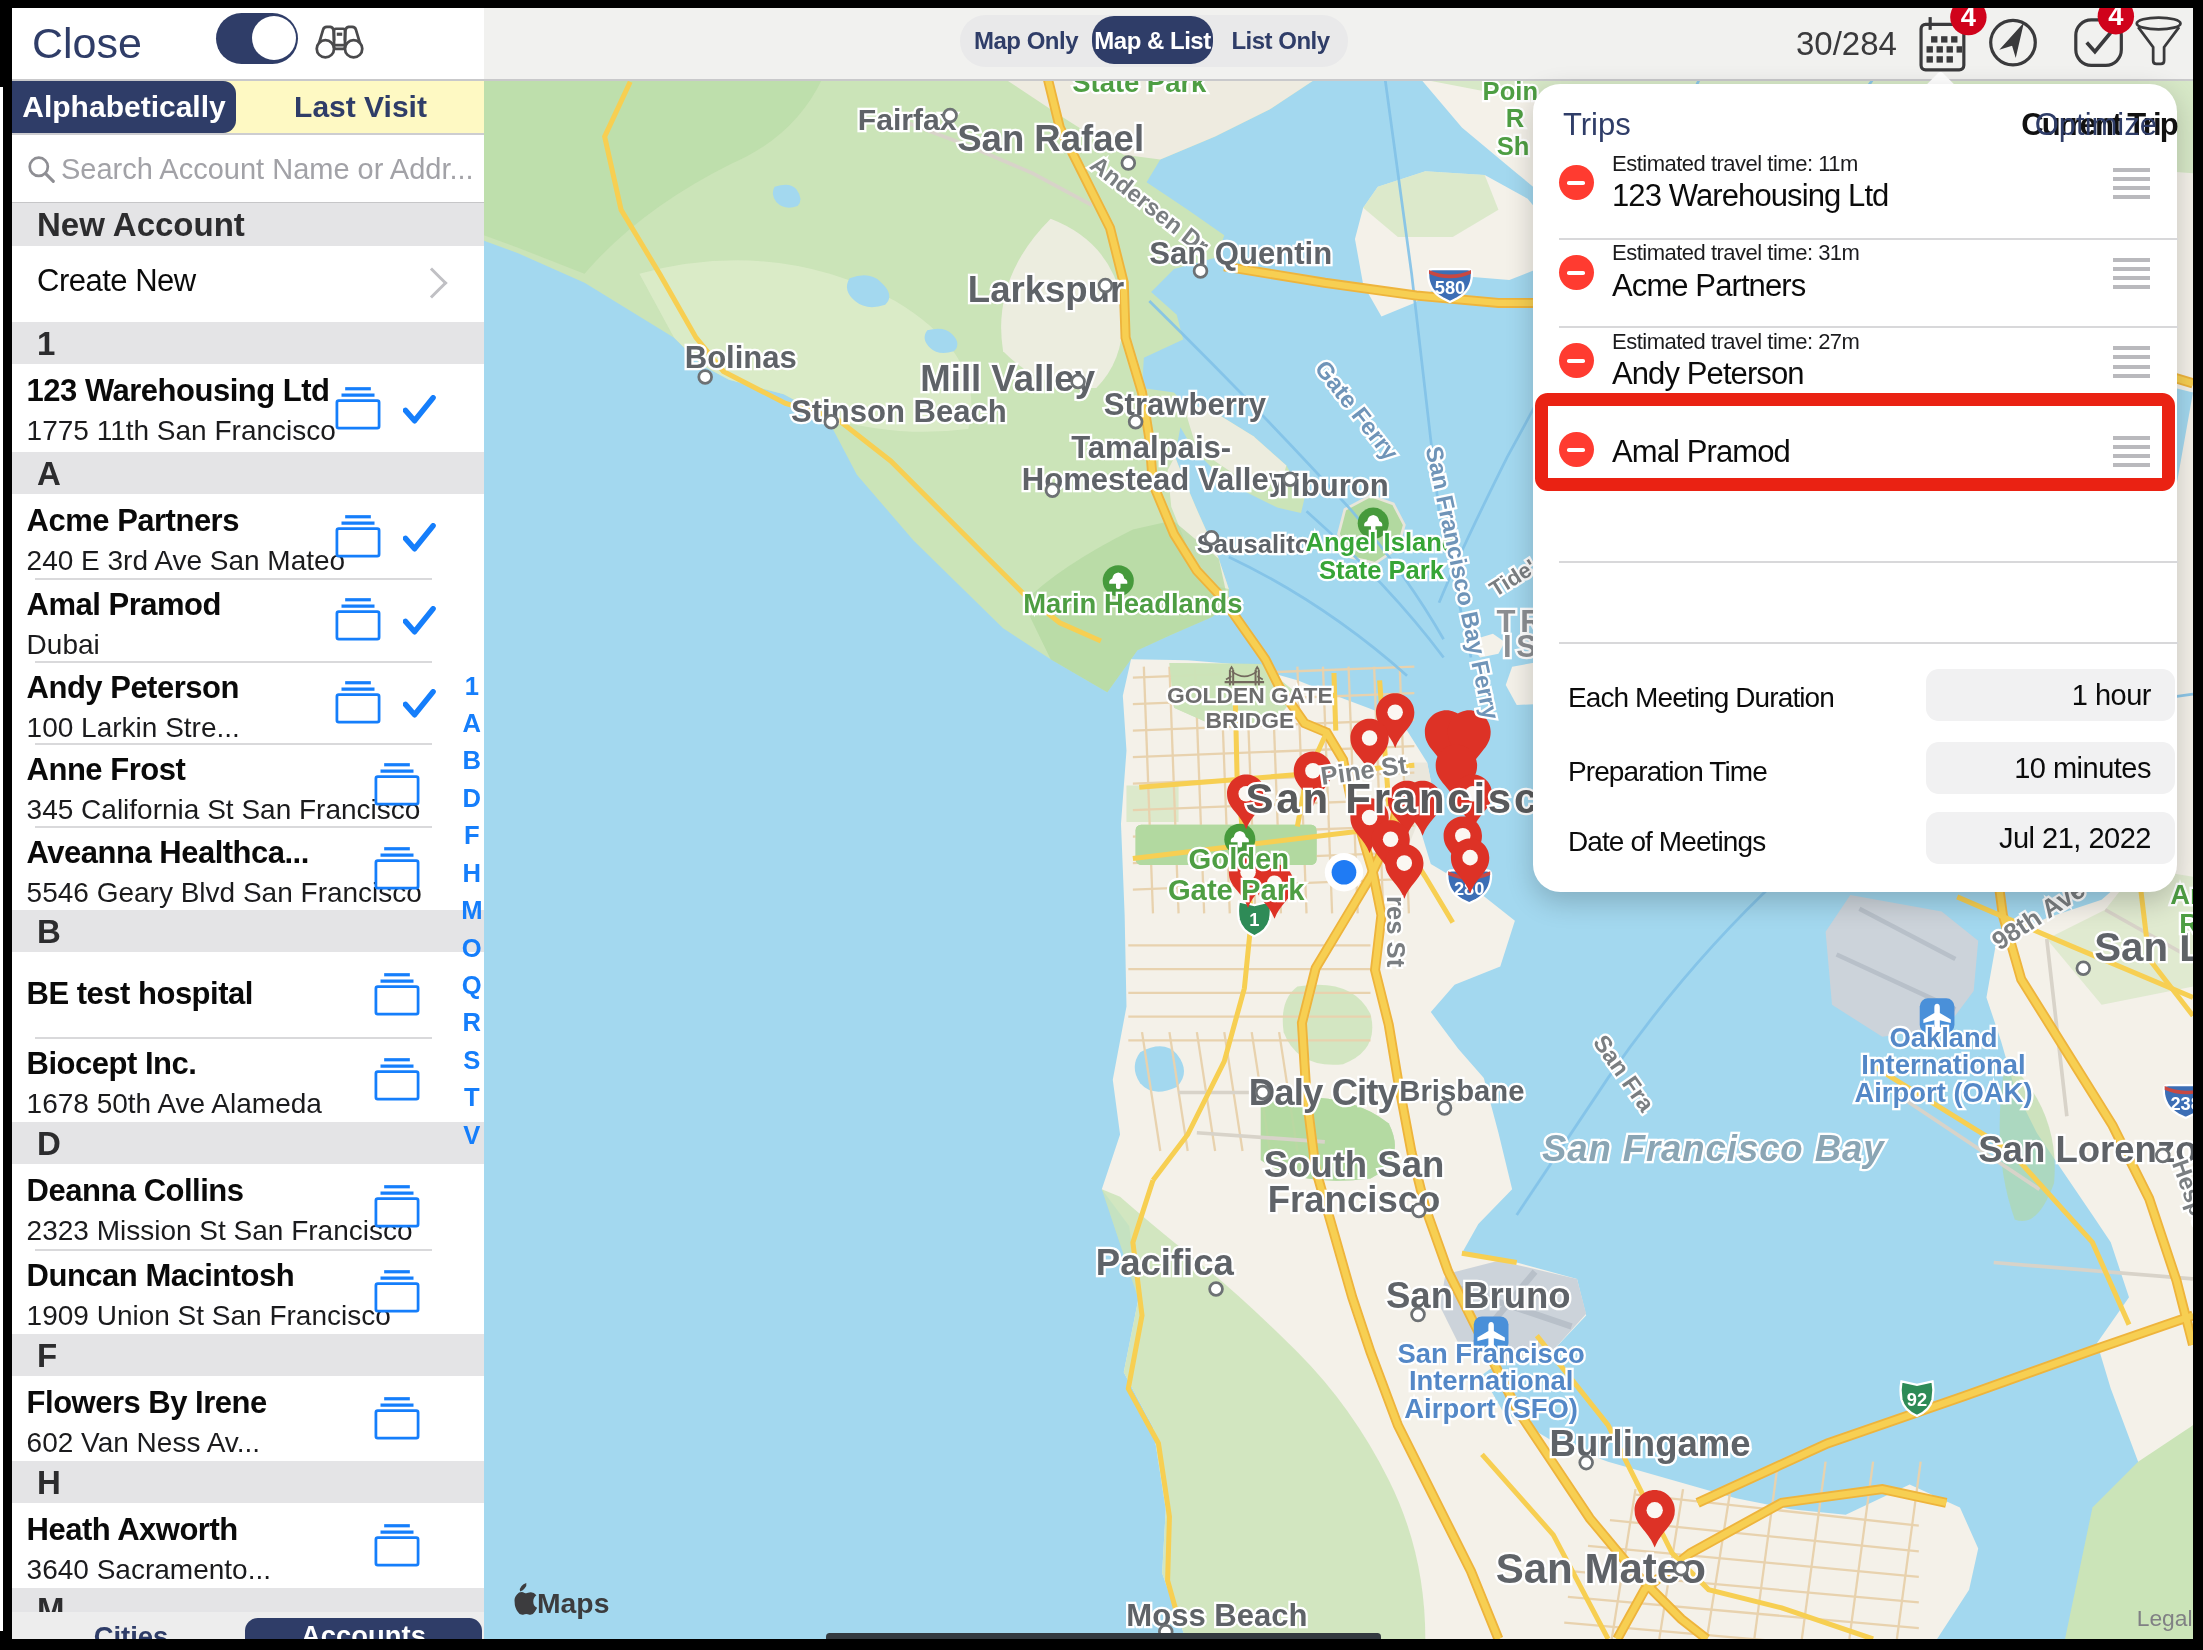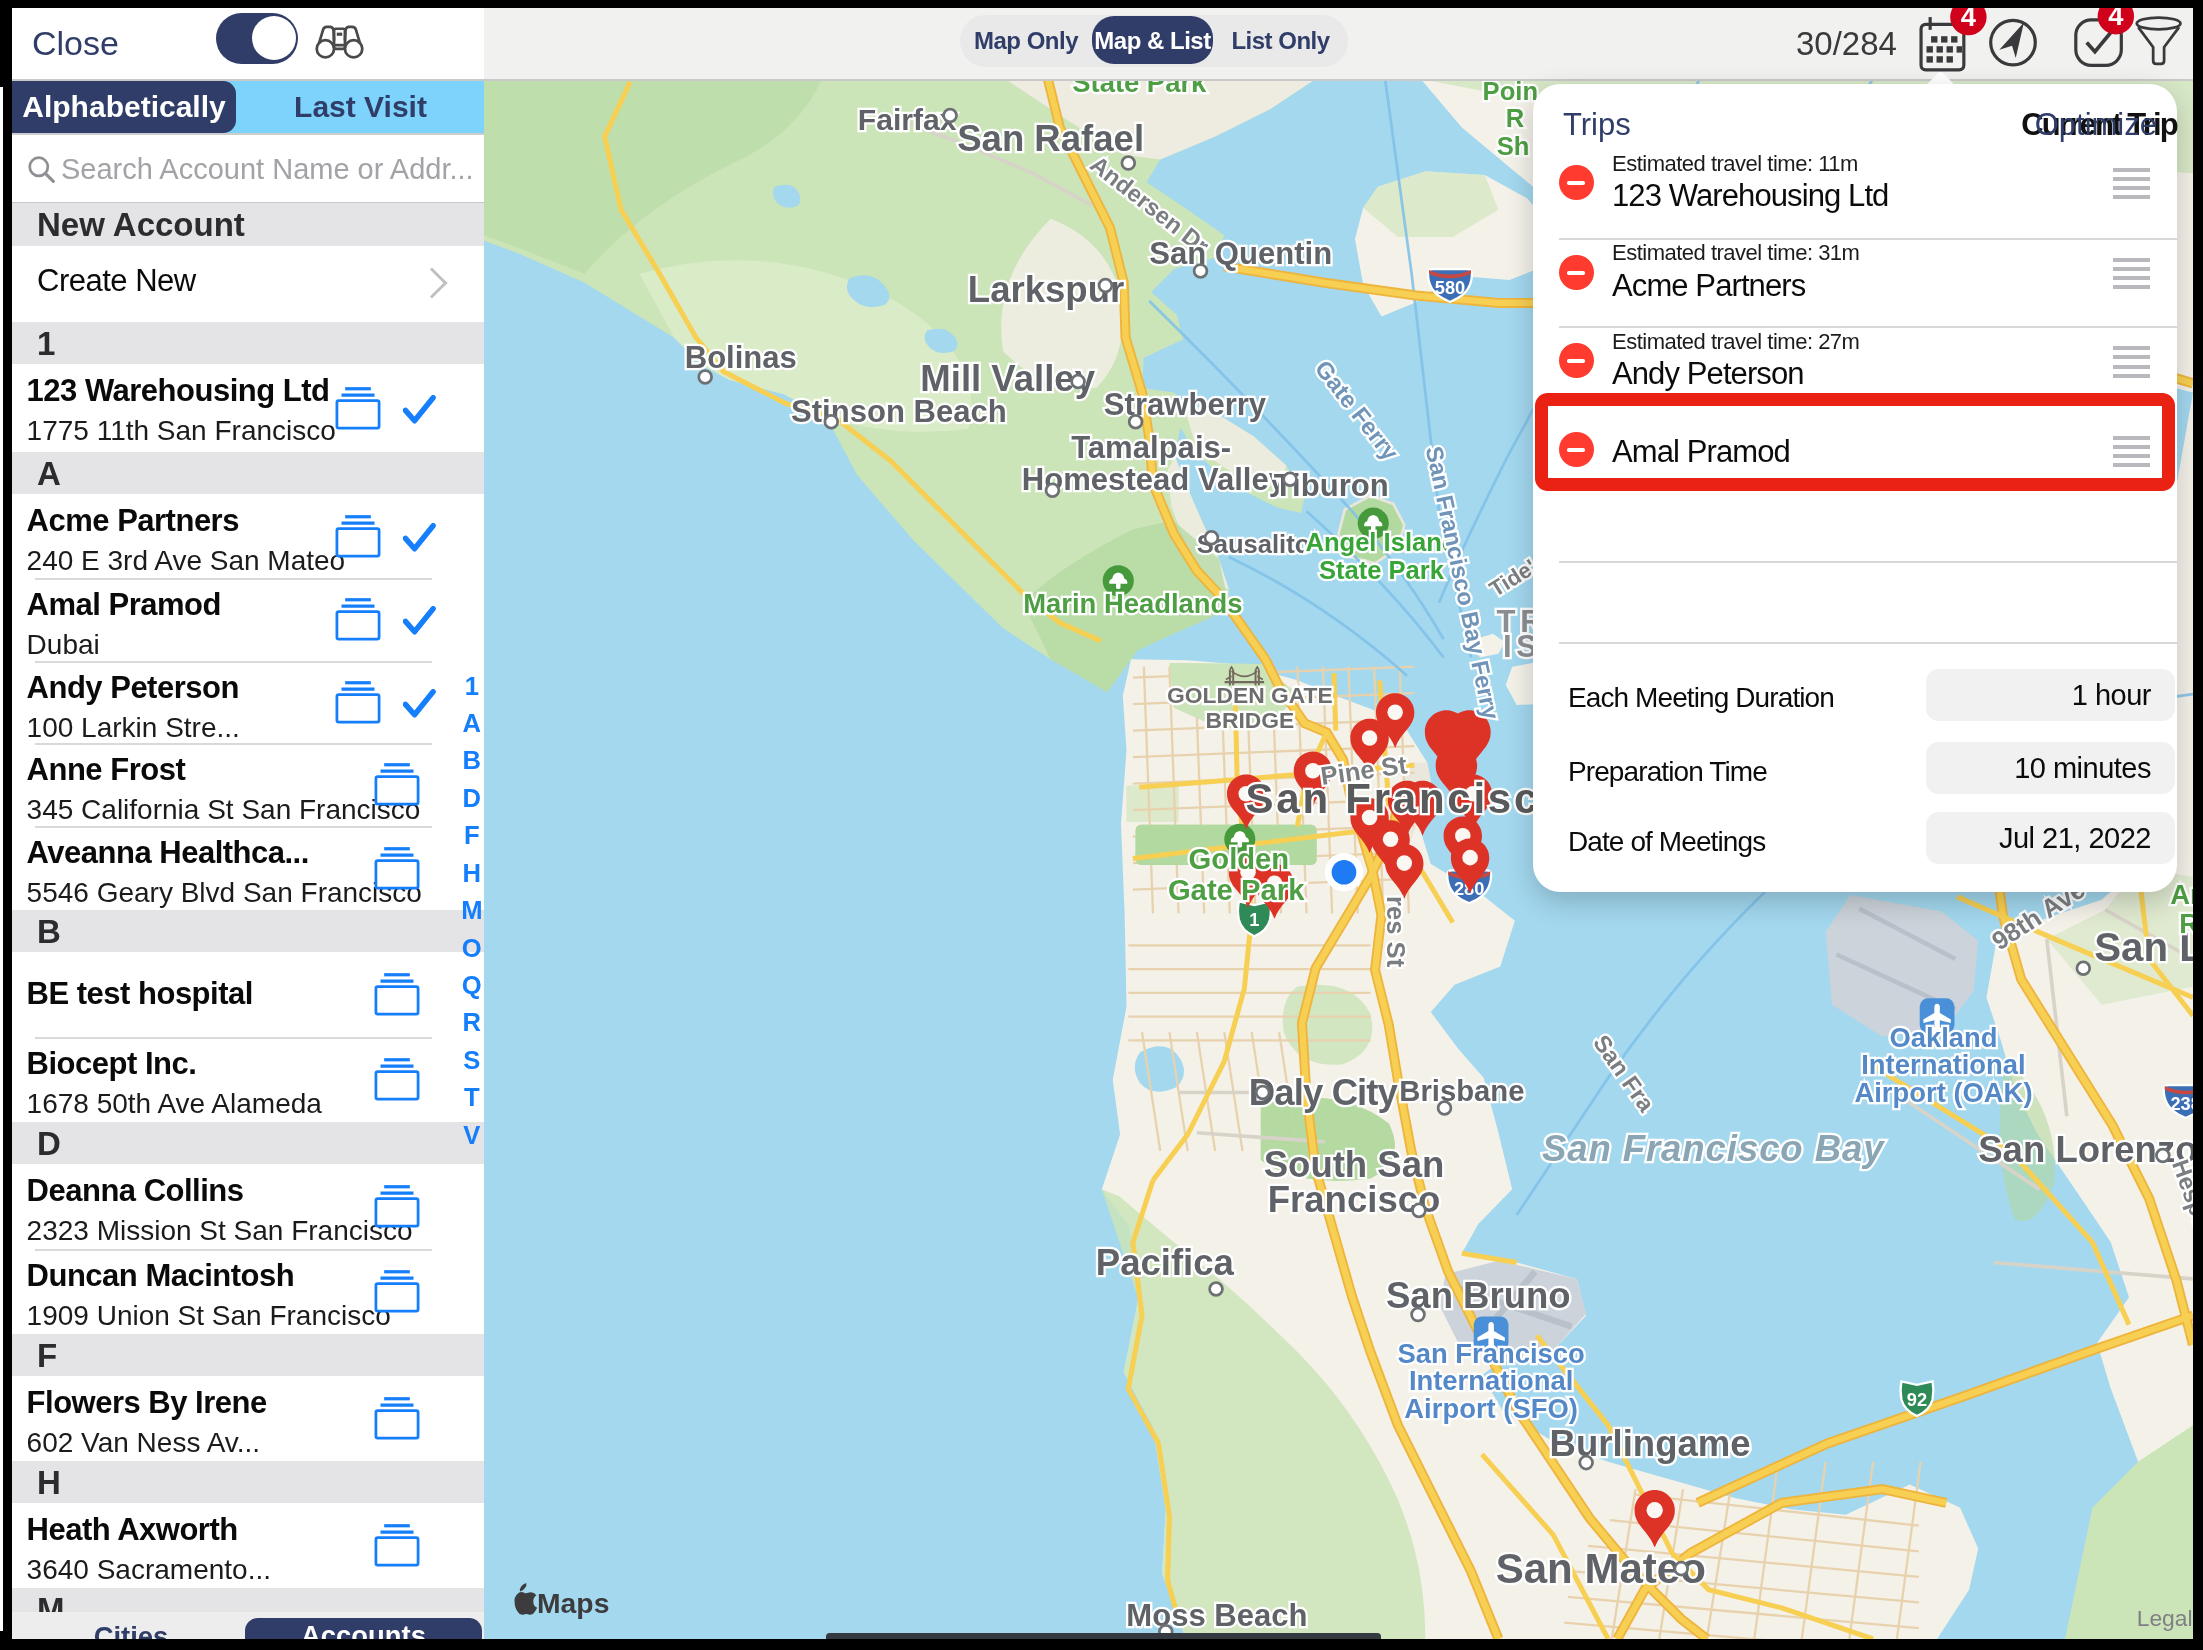--- a/index.html
+++ b/index.html
@@ -2,29 +2,29 @@
 <html style="font-size:14.6px"><head><meta charset="utf-8">
 <style>
 *{margin:0;padding:0;box-sizing:border-box}
 html,body{width:2204px;height:1650px;background:#000;font-family:"Liberation Sans",sans-serif;overflow:hidden}
 #screen{position:absolute;left:12px;top:8.2px;width:2181px;height:1631px;background:#fff;overflow:hidden}
 .ab{position:absolute}
 #wsliver{position:absolute;left:0;top:87px;width:2.7px;height:1544px;background:#fff}
 #tb{position:absolute;left:0;top:0;width:2181px;height:71px;background:#fff}
 #tbb{position:absolute;left:0;top:71px;width:2181px;height:1.8px;background:#c9c9cb}
 #tbr{position:absolute;left:472px;top:0;width:1709px;height:71px;background:#f1f1ef}
-#close{left:20px;top:0;height:71px;line-height:71px;font-size:34px;color:#2f3d68}
+#close{left:20px;top:0;height:71px;line-height:71px;font-size:43px;color:#2f3d68}
 #tog{left:204px;top:4.6px;width:82px;height:51px;border-radius:25.6px;background:#2f3d68}
 #knob{left:36px;top:3.7px;width:44px;height:44px;border-radius:22px;background:#fff;position:absolute}
 #seg{left:948px;top:6.4px;width:388px;height:52px;border-radius:25.6px;background:#e9e9ea}
 #segsel{position:absolute;left:132px;top:1.8px;width:121px;height:48px;border-radius:22px;background:#2f3d68}
 .segt{position:absolute;top:0;height:52px;line-height:52px;font-size:24px;font-weight:bold;color:#2f3d68;text-align:center;white-space:nowrap;letter-spacing:-0.5px}
 #cnt{left:1784px;top:0;width:91px;height:71px;line-height:71px;font-size:33px;color:#3a3a3c;text-align:left}
 #sb{position:absolute;left:0;top:73px;width:472px;height:1558px;background:#fff;overflow:hidden}
-#tabs{position:absolute;left:0;top:0;width:472px;height:68px;background:#7dd3fc}
+#tabs{position:absolute;left:0;top:0;width:472px;height:68px;background:#fef9c3}
 #tabsb{position:absolute;left:0;top:52px;width:472px;height:1.8px;background:#cdcdd0}
 #tabsel{position:absolute;left:0;top:0;width:224px;height:52px;background:#2f3d68;border-radius:0 12.8px 12.8px 0;color:#fff;font-size:30px;font-weight:bold;text-align:center;line-height:52px}
 #tablv{position:absolute;left:224px;top:0;width:249px;height:52px;color:#2f3d68;font-size:30px;font-weight:bold;text-align:center;line-height:52px}
 #search{position:absolute;left:0;top:54px;width:472px;height:68px;background:#fff;border-bottom:1.8px solid #c6c6c8}
 #ph{position:absolute;left:49px;top:0;height:68px;line-height:68px;font-size:29px;color:#a2a2a7}
 .hdr{position:absolute;left:0;width:472px;height:42px;background:#e4e4e6;font-size:33px;font-weight:bold;color:#2c2c2e;line-height:44px;padding-left:25px}
 .row{position:absolute;left:0;width:472px;background:#fff}
 .t1{position:absolute;left:14.6px;font-size:31px;font-weight:bold;color:#0a0a0a;white-space:nowrap;letter-spacing:-0.5px}
 .t2{position:absolute;left:14.6px;font-size:28px;color:#1b1b1d;white-space:nowrap}
 .sep{position:absolute;left:23px;width:397px;height:1.8px;background:#d9d9db}

